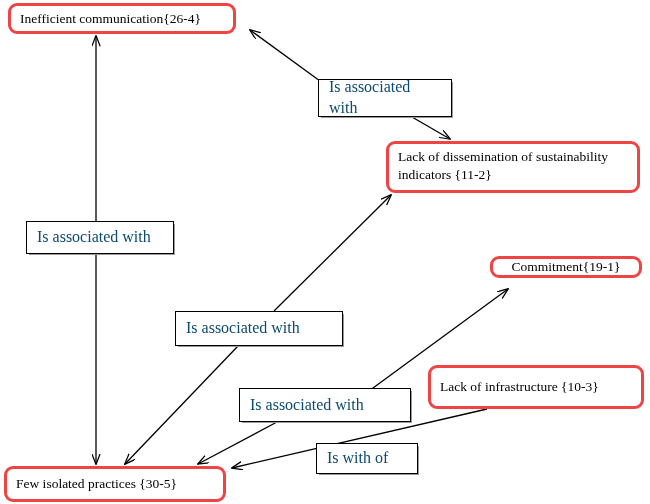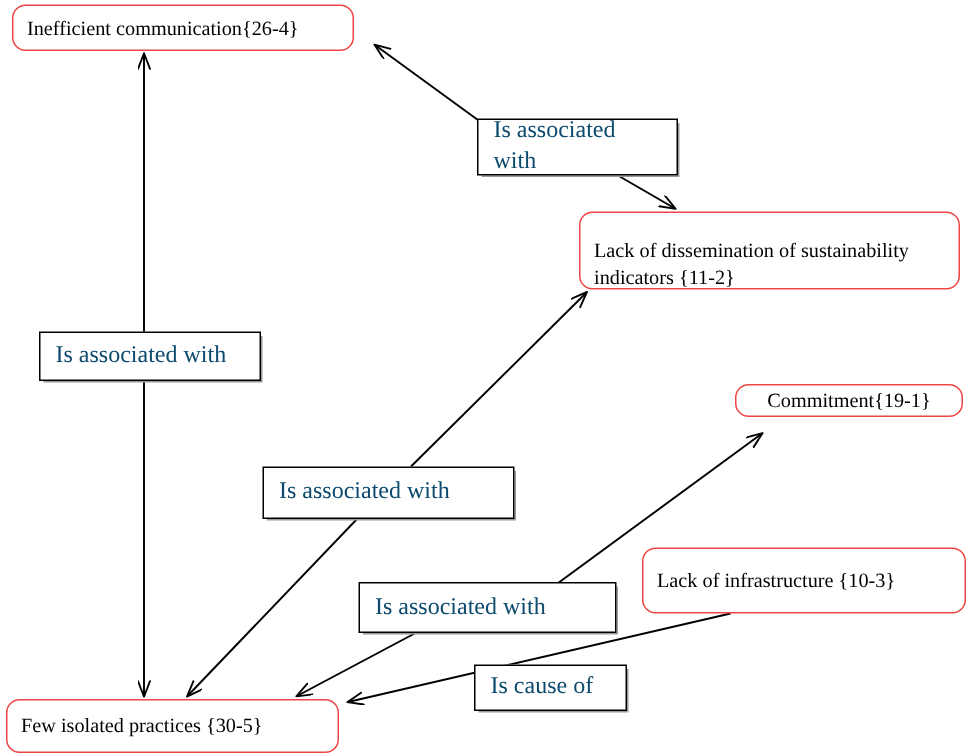--- a/index.html
+++ b/index.html
@@ -19,21 +19,21 @@
     position: absolute;
     left: 0;
     top: 0;
     width: 650px;
     height: 504px;
     pointer-events: none;
   }
   .node {
     position: absolute;
     box-sizing: border-box;
-    border: 1px solid #ef4444;
+    border: 3px solid #ef4444;
     border-radius: 9px;
     background: #ffffff;
     color: #000000;
     font-size: 13.5px;
     line-height: 1.32;
     display: flex;
     align-items: center;
     padding: 2px 9px;
     white-space: pre-line;
     z-index: 3;
@@ -83,32 +83,32 @@
       <line x1="343" y1="410" x2="508" y2="289" marker-end="url(#ah)"></line>
 
       <line x1="277" y1="422" x2="198" y2="464" marker-end="url(#ah)"></line>
 
       <line x1="487" y1="409" x2="232" y2="468" marker-end="url(#ah)"></line>
     </g>
   </svg>
 
   <div class="node" style="left:8px;top:3px;width:228px;height:31px;">Inefficient communication{26-4}</div>
 
-  <div class="node" style="left:386px;top:141px;width:254px;height:52px;align-items:flex-start;padding-top:16px;">Lack of dissemination of sustainability
+  <div class="node" style="left:386px;top:141px;width:254px;height:52px;align-items:flex-start;padding-top:4px;">Lack of dissemination of sustainability
 indicators  {11-2}</div>
 
   <div class="node" style="left:490px;top:256px;width:152px;height:22px;justify-content:center;">Commitment{19-1}</div>
 
   <div class="node" style="left:428px;top:365px;width:216px;height:44px;">Lack of infrastructure {10-3}</div>
 
   <div class="node" style="left:4px;top:466px;width:222px;height:36px;">Few isolated practices {30-5}</div>
 
   <div class="label" style="left:318px;top:79px;width:134px;height:38px;">Is associated with</div>
 
   <div class="label" style="left:26px;top:221px;width:148px;height:33px;">Is associated with</div>
 
   <div class="label" style="left:175px;top:311px;width:168px;height:35px;">Is associated with</div>
 
   <div class="label" style="left:239px;top:388px;width:172px;height:34px;">Is associated with</div>
 
-  <div class="label" style="left:316px;top:443px;width:102px;height:31px;">Is cause of</div>
+  <div class="label" style="left:316px;top:443px;width:102px;height:31px;">Is with of</div>
 
 </div>
 
 </body></html>

